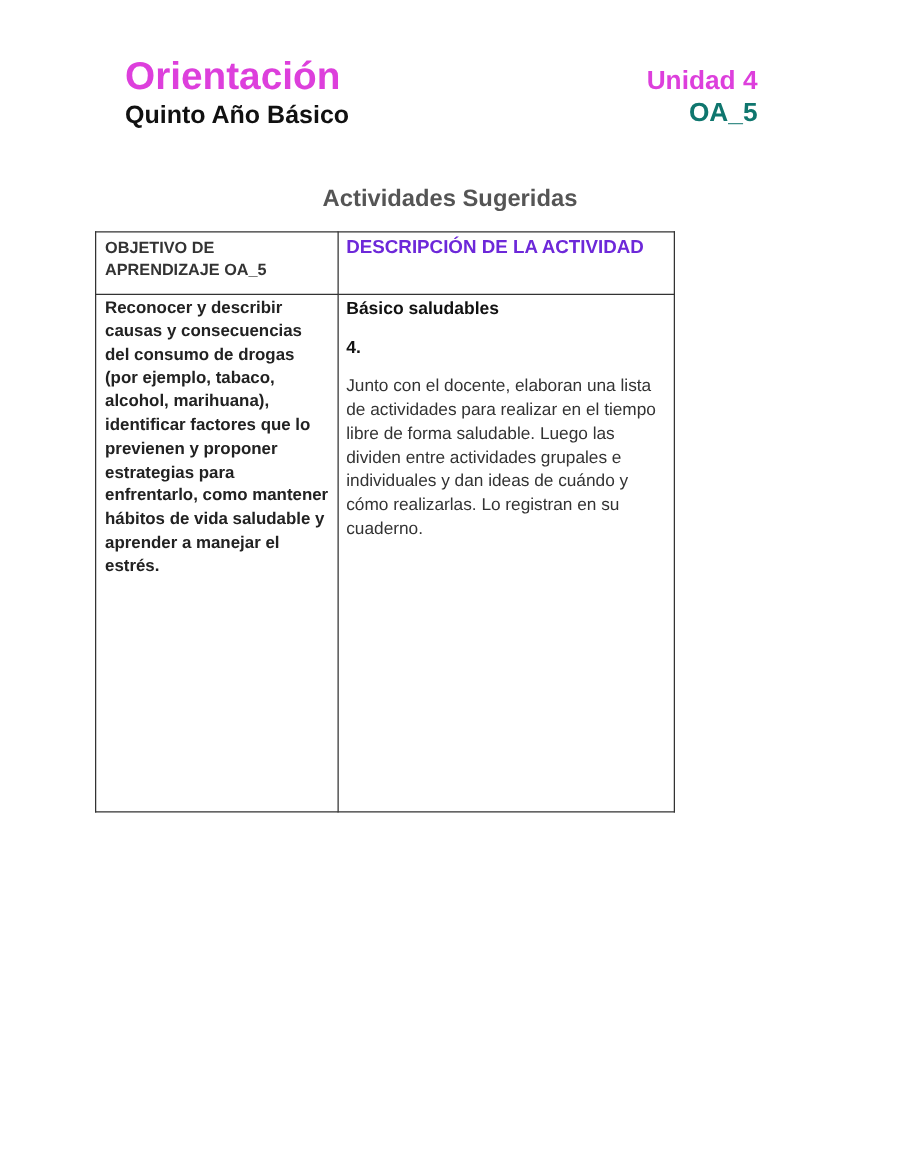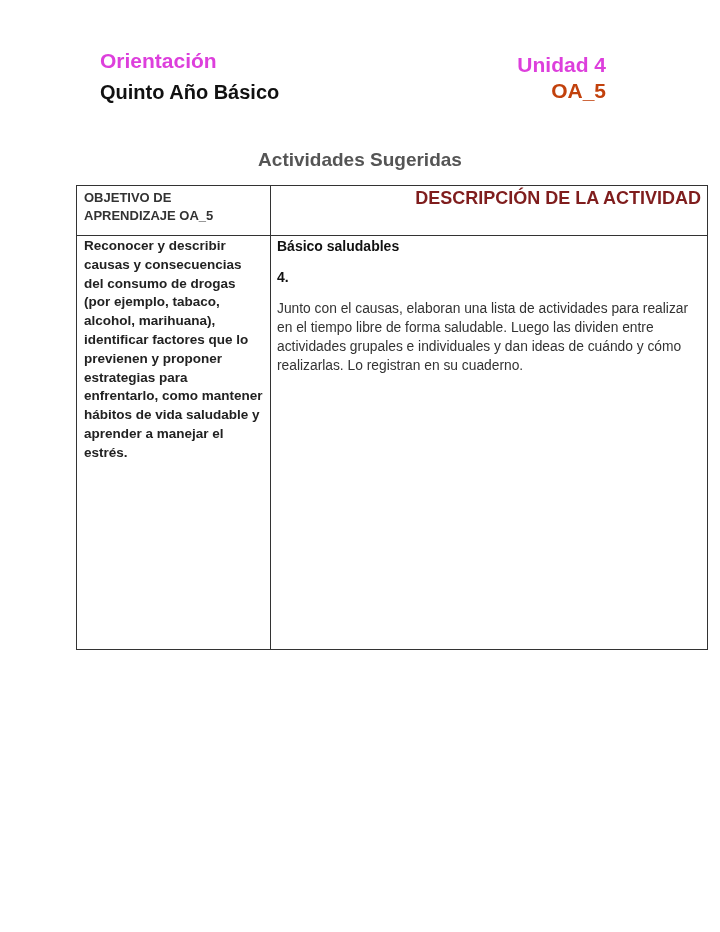--- a/index.html
+++ b/index.html
@@ -1,27 +1,27 @@
 <!DOCTYPE html>
 <html><head>
   <meta charset="utf-8">
   <style>
     html, body { margin: 0; padding: 0; background: #ffffff; }
     body { width: 720px; height: 932px; position: relative; overflow: hidden; font-family: "Liberation Sans", sans-serif; color: #111; }
     .header-left { position: absolute; left: 100px; top: 42px; }
     .header-right { position: absolute; right: 114px; top: 52px; text-align: right; }
-    .subject { font-size: 21px; font-weight: bold; color: #DD3FDC; line-height: 38px; }
+    .subject { font-size: 31px; font-weight: bold; color: #DD3FDC; line-height: 38px; }
     .grade { font-size: 20px; font-weight: bold; color: #111; line-height: 24px; margin-top: 0px; }
     .unit { font-size: 21px; font-weight: bold; color: #DD3FDC; line-height: 26px; }
-    .oa { font-size: 21px; font-weight: bold; color: #c2410c; line-height: 26px; }
+    .oa { font-size: 21px; font-weight: bold; color: #0f766e; line-height: 26px; }
     .section-title { position: absolute; left: 0; width: 720px; top: 149px; text-align: center; font-size: 19px; font-weight: bold; color: #555; }
-    table.activities { position: absolute; left: 76px; top: 185px; width: 632px; border-collapse: collapse; }
+    table.activities { position: absolute; left: 76px; top: 185px; width: 464px; border-collapse: collapse; }
     table.activities td, table.activities th { border: 1.5px solid #333; vertical-align: top; }
     th.col-obj { width: 180px; height: 40px; text-align: left; font-size: 13px; font-weight: bold; color: #333; padding: 3px 6px 6px 7px; line-height: 18px; }
-    th.col-desc { text-align: right; font-size: 18px; font-weight: bold; color: #7f1d1d; padding: 3px 6px; line-height: 18px; }
+    th.col-desc { text-align: left; font-size: 15px; font-weight: bold; color: #6d28d9; padding: 3px 6px; line-height: 18px; }
     td.obj-cell { height: 408px; padding: 1px 6px 4px 7px; font-size: 13.5px; font-weight: bold; color: #222; line-height: 18.8px; }
     td.desc-cell { padding: 1px 6px 4px 6px; font-size: 13.5px; color: #333; }
     .act-title { font-weight: bold; color: #111; font-size: 14px; line-height: 18px; }
     .act-num { font-weight: bold; color: #111; font-size: 14px; line-height: 18px; margin-top: 13px; }
     .act-body { margin-top: 13px; line-height: 19px; font-size: 13.8px; color: #333; }
   </style>
 </head>
 <body>
 
 <div class="header-left">
@@ -42,17 +42,17 @@
       <th class="col-obj">OBJETIVO DE APRENDIZAJE OA_5</th>
       <th class="col-desc">DESCRIPCIÓN DE LA ACTIVIDAD</th>
     </tr>
   </thead>
   <tbody>
     <tr>
       <td class="obj-cell">Reconocer y describir causas y consecuencias del consumo de drogas (por ejemplo, tabaco, alcohol, marihuana), identificar factores que lo previenen y proponer estrategias para enfrentarlo, como mantener hábitos de vida saludable y aprender a manejar el estrés.</td>
       <td class="desc-cell">
         <div class="act-title">Básico saludables</div>
         <div class="act-num">4.</div>
-        <div class="act-body">Junto con el causas, elaboran una lista de actividades para realizar en el tiempo libre de forma saludable. Luego las dividen entre actividades grupales e individuales y dan ideas de cuándo y cómo realizarlas. Lo registran en su cuaderno.</div>
+        <div class="act-body">Junto con el docente, elaboran una lista de actividades para realizar en el tiempo libre de forma saludable. Luego las dividen entre actividades grupales e individuales y dan ideas de cuándo y cómo realizarlas. Lo registran en su cuaderno.</div>
       </td>
     </tr>
   </tbody>
 </table>
 
 </body></html>

